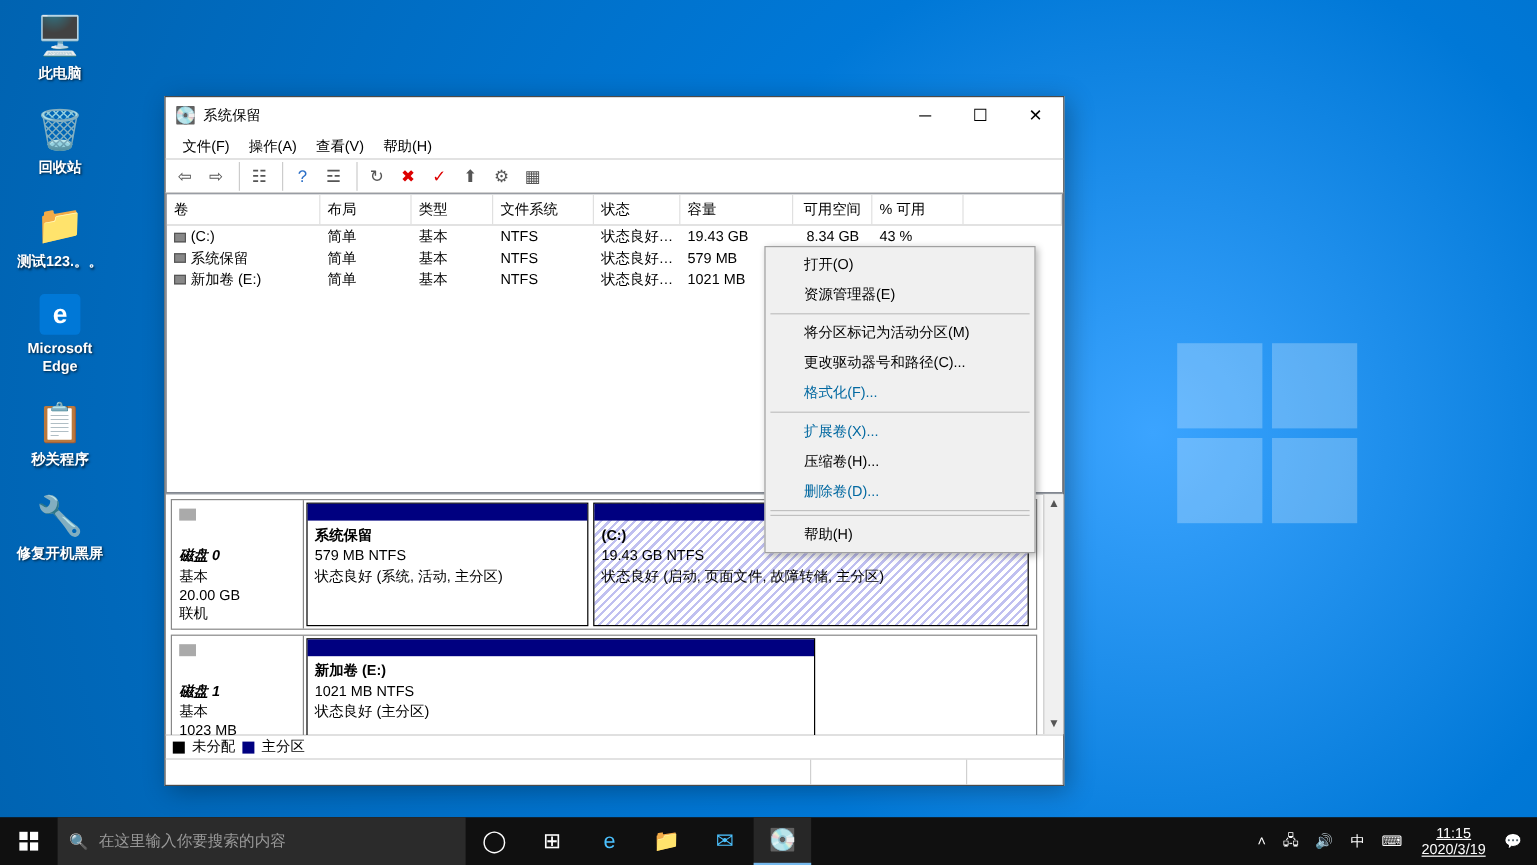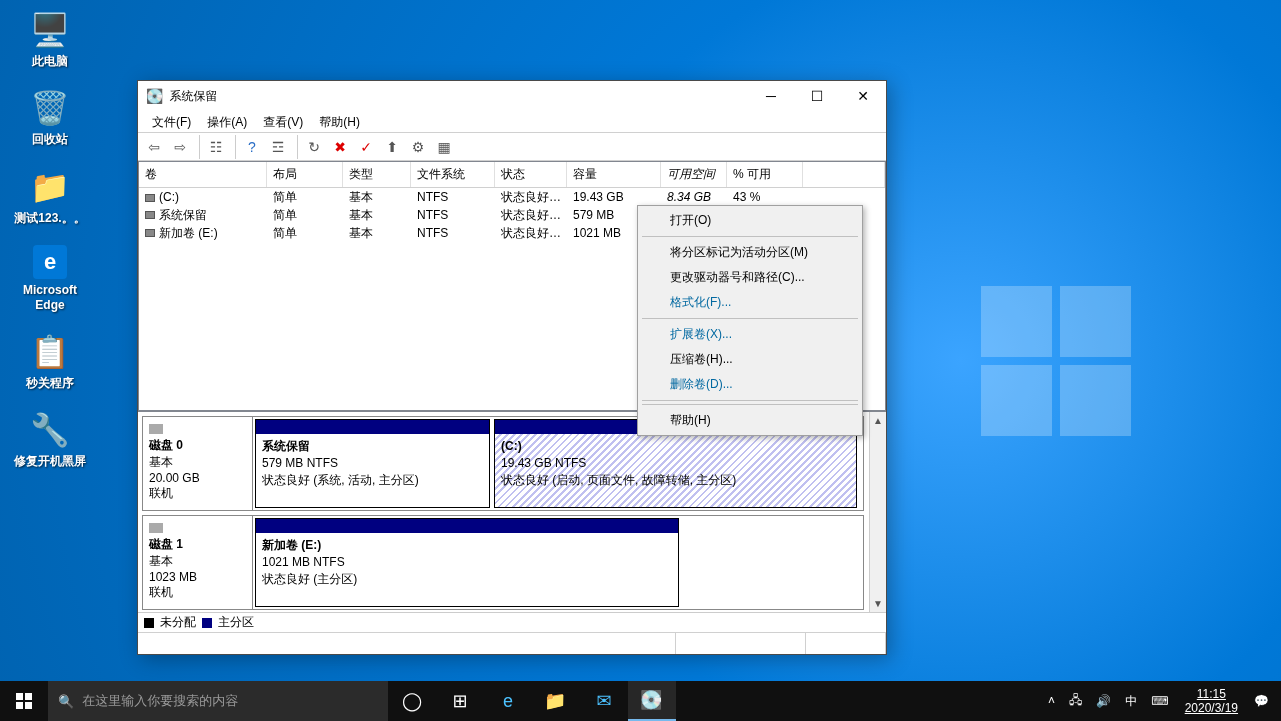--- a/index.html
+++ b/index.html
@@ -54,30 +54,30 @@
 .vol-header div { padding: 4px 6px; border-right: 1px solid #e0e0e0; }
 .vol-row { display: flex; height: 18px; align-items: center; }
 .vol-row div { padding: 1px 6px; overflow: hidden; white-space: nowrap; text-overflow: ellipsis; }
 .vol-row .vi { display: inline-block; width: 10px; height: 8px; background: #888; border: 1px solid #555; margin-right: 4px; vertical-align: middle; }
 .c-vol    { width: 128px; }
 .c-layout { width: 76px; }
 .c-type   { width: 68px; }
 .c-fs     { width: 84px; }
 .c-status { width: 72px; }
 .c-cap    { width: 94px; }
-.c-free   { width: 66px; text-align: left; font-style: italic; }
+.c-free   { width: 66px; text-align: center; }
 .c-pct    { width: 76px; }
 .vol-scroll-track { flex: 1; }
 
 
 .disk-area { flex: 1; overflow-y: auto; border-top: 1px solid #828790; position: relative; padding-right: 18px; }
 .disk-row { display: flex; border: 1px solid #888; margin: 4px; min-height: 95px; font-size: 12px; }
 .disk-label { width: 110px; padding: 4px 6px; border-right: 1px solid #888; }
 .disk-label .dic { display: inline-block; width: 14px; height: 10px; background: #aaa; margin-right: 4px; vertical-align: middle; }
-.disk-label b { display: block; margin-top: 2px; }
+.disk-label b { display: block; margin-top: 20px; font-style: italic; }
 .disk-parts { flex: 1; display: flex; }
 .part { border: 1px solid #000; margin: 2px; position: relative; padding: 18px 6px 4px 6px; line-height: 1.4; font-size: 12px; }
 .part::before { content: ""; position: absolute; top: 0; left: 0; right: 0; height: 14px; background: #000080; }
 .part.hatch { background: repeating-linear-gradient(135deg, #fff, #fff 3px, #c0c0f0 3px, #c0c0f0 5px); }
 .part b { font-weight: bold; }
 
 .legend { height: 20px; border-top: 1px solid #ccc; display: flex; align-items: center; font-size: 12px; padding: 0 6px; gap: 6px; }
 .legend .sw { width: 10px; height: 10px; display: inline-block; }
 .legend .sw.unalloc { background: #000; }
 .legend .sw.primary { background: #000080; }
@@ -252,20 +252,21 @@
 
   <div class="statusbar">
     <div class="sb1"></div>
     <div class="sb2"></div>
     <div class="sb3"></div>
   </div>
 </div>
 
 <div class="ctx-menu">
   <div class="mi">打开(O)</div>
+  <div class="mi">资源管理器(E)</div>
   <hr>
   <div class="mi">将分区标记为活动分区(M)</div>
   <div class="mi">更改驱动器号和路径(C)...</div>
   <div class="mi disabled">格式化(F)...</div>
   <hr>
   <div class="mi disabled">扩展卷(X)...</div>
   <div class="mi">压缩卷(H)...</div>
   <div class="mi disabled">删除卷(D)...</div>
   <hr>
   <hr>

